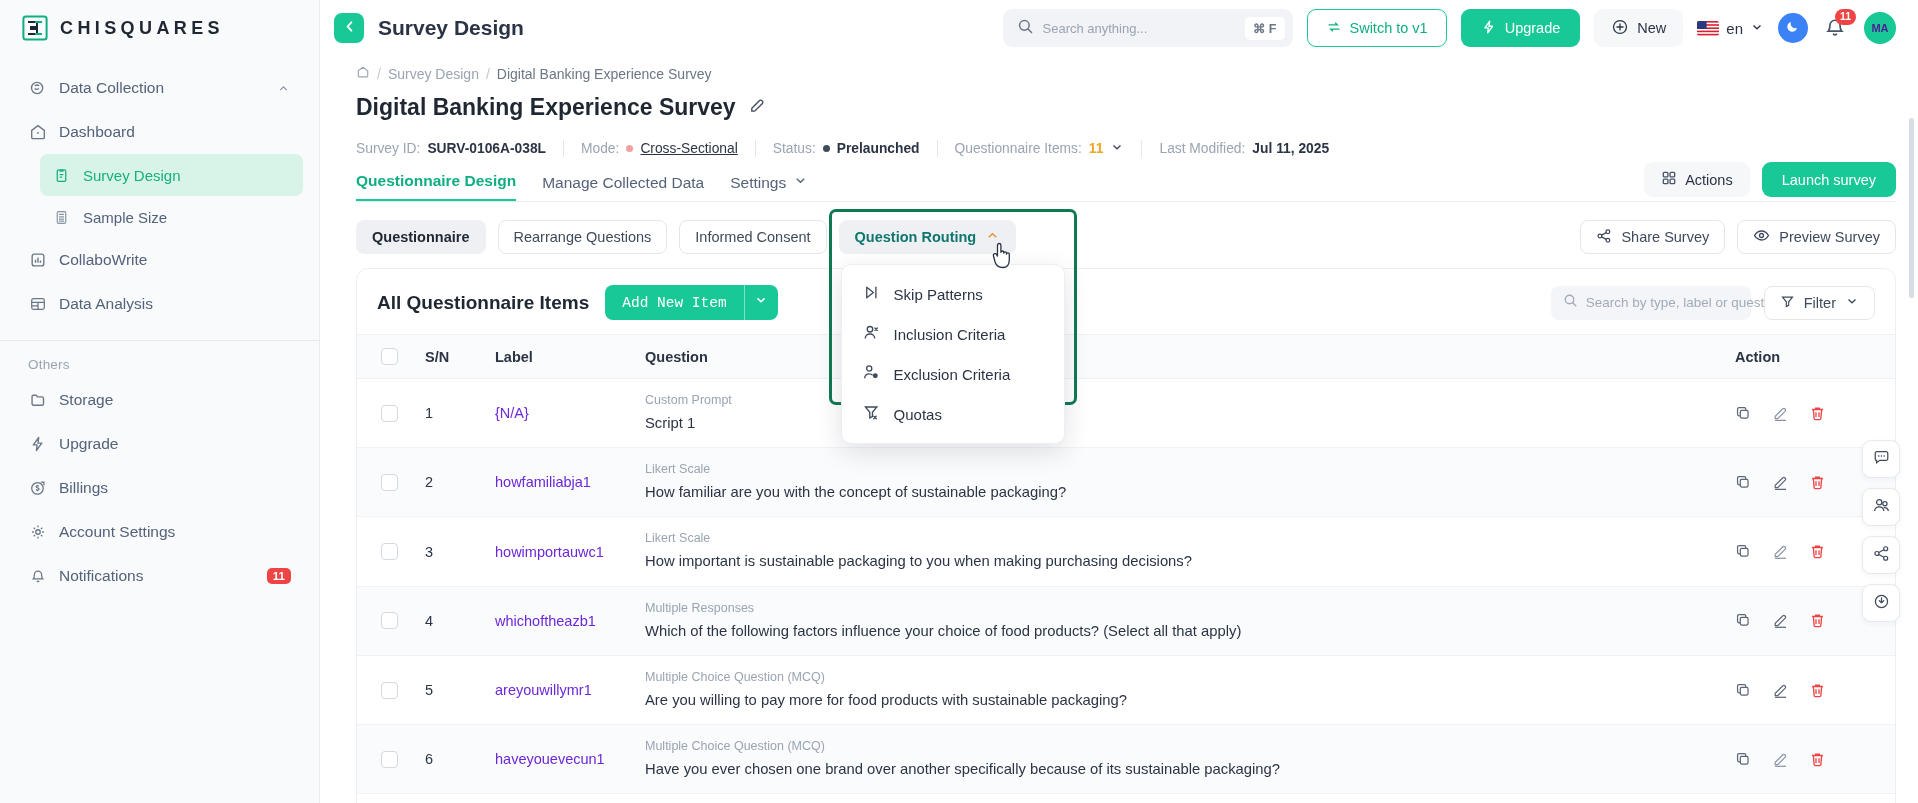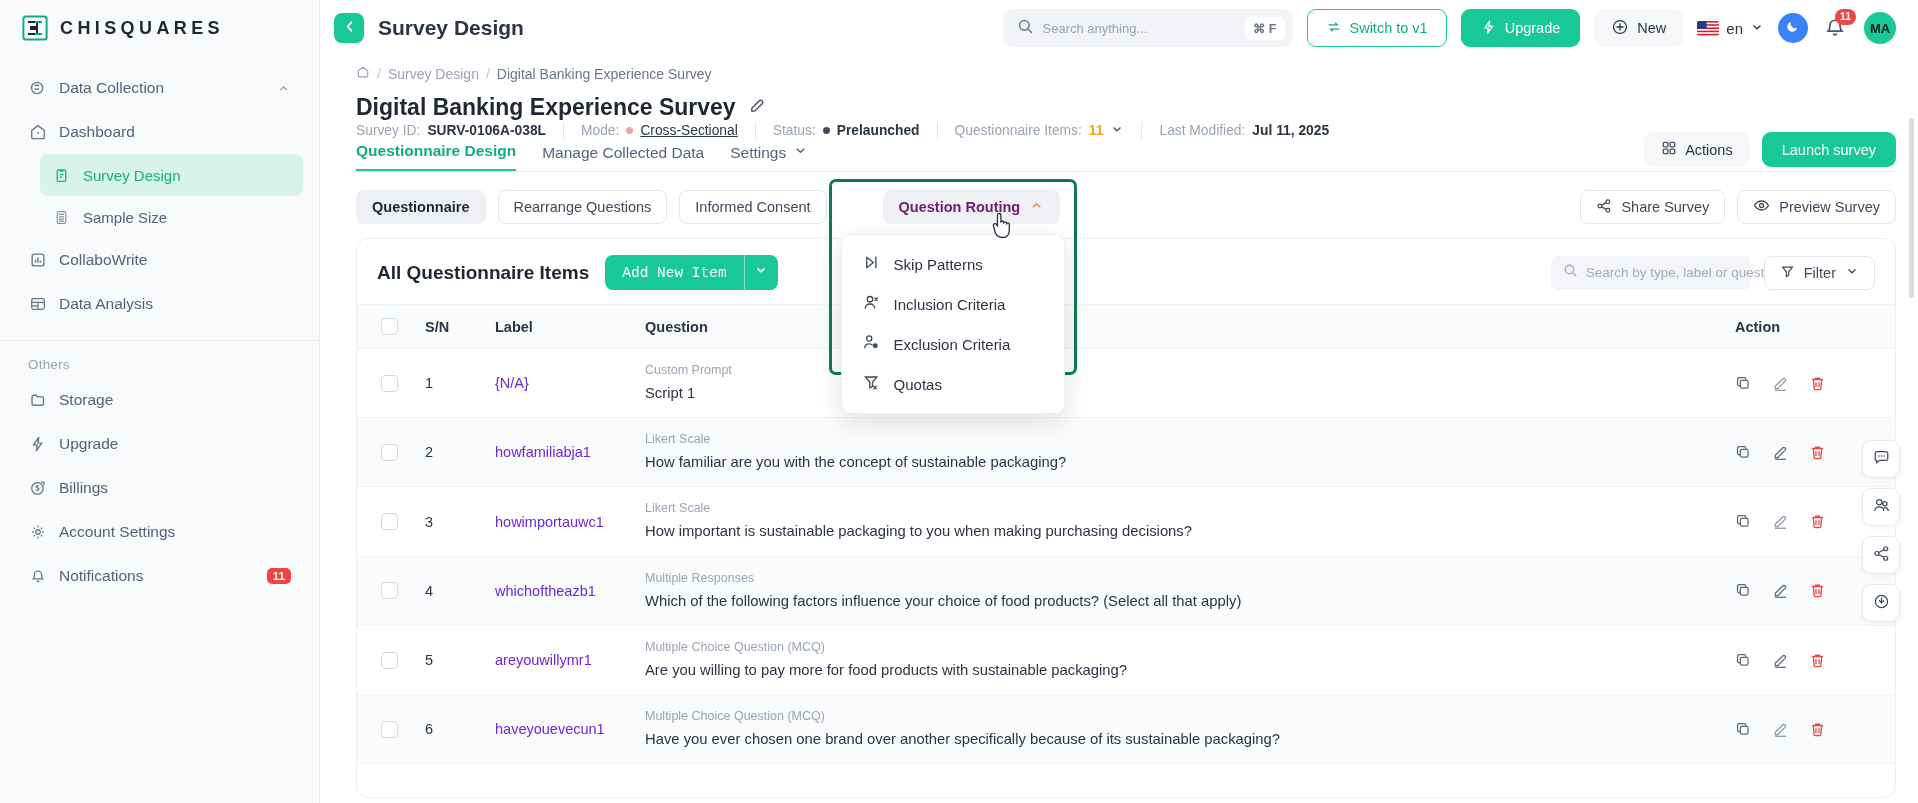--- a/index.html
+++ b/index.html
@@ -82,63 +82,63 @@
   .theme-btn {
     width:30px; height:30px; border-radius:50%; background:#3b82f6;
     display:flex; align-items:center; justify-content:center; cursor:pointer; flex:0 0 30px;
   }
   .bell-wrap { position:relative; width:28px; height:28px; cursor:pointer; flex:0 0 28px; }
   .bell-badge {
     position:absolute; top:-5px; right:-6px; background:#ef4444; color:#fff;
     font-size:10.5px; font-weight:600; border-radius:9px; padding:1px 5px; line-height:1.3;
   }
   .avatar {
-    width:32px; height:32px; border-radius:50%; background:#18c896; color:#0f172a;
-    display:flex; align-items:center; justify-content:center; font-size:13px; font-weight:600;
+    width:32px; height:32px; border-radius:50%; background:#18c896; color:#4c1d95;
+    display:flex; align-items:center; justify-content:center; font-size:11px; font-weight:600;
     cursor:pointer; flex:0 0 32px;
   }
 
   
   .content { flex:1 1 auto; padding:0 22px 0 36px; overflow:hidden; position:relative; }
   .breadcrumb { display:flex; align-items:center; gap:7px; font-size:14px; color:#9aa4b2; padding:9px 0 6px 0; }
   .breadcrumb .crumb { cursor:pointer; white-space:nowrap; }
   .breadcrumb .sep { color:#c2c9d3; }
   .breadcrumb .crumb.current { color:#6b7687; }
 
   .title-row { display:flex; align-items:center; gap:12px; margin-top:6px; }
   .survey-title { font-size:23px; font-weight:700; color:#1f2733; white-space:nowrap; }
-  .meta-row { display:flex; align-items:center; gap:0; margin-top:1px; font-size:13.8px; flex-wrap:nowrap; }
+  .meta-row { display:flex; align-items:center; gap:0; margin-top:19px; font-size:13.8px; flex-wrap:nowrap; }
   .meta-cell { display:flex; align-items:center; gap:7px; padding:0 17px; white-space:nowrap; }
   .meta-cell:first-child { padding-left:0; }
   .meta-k { color:#9aa4b2; }
   .meta-v { color:#2b3445; font-weight:600; }
   .meta-v.link { text-decoration:underline; font-weight:500; color:#2b3445; cursor:pointer; }
   .vdiv { width:1px; height:17px; background:#e2e7ec; }
   .dot { width:7px; height:7px; border-radius:50%; flex:0 0 7px; }
   .meta-v.amber { color:#f0a422; font-weight:700; }
 
   
-  .tabs { display:flex; align-items:flex-end; gap:26px; margin-top:3px; position:relative; }
+  .tabs { display:flex; align-items:flex-end; gap:26px; margin-top:15px; position:relative; }
   .tab {
     font-size:15.5px; color:#55627a; padding-bottom:9px; cursor:pointer; white-space:nowrap;
     display:flex; align-items:center; gap:7px;
   }
   .tab.active { color:#0fae82; font-weight:600; border-bottom:2.5px solid #18c896; }
   .tabs-right { position:absolute; right:0; bottom:4px; display:flex; align-items:center; gap:12px; }
   .tabs-rule { height:1px; background:#e8ecef; margin-top:0; }
 
   
   .subtabs { display:flex; align-items:center; gap:12px; margin-top:18px; position:relative; }
   .chip {
     height:34px; border:1px solid #e2e7ec; border-radius:8px; background:#fff;
     display:flex; align-items:center; gap:9px; padding:0 15px;
     font-size:14.5px; color:#3f4a5c; cursor:pointer; white-space:nowrap;
   }
   .chip.sel { background:#eef0f3; border-color:#eef0f3; font-weight:600; color:#1f2733; }
-  .chip.routing { color:#701a75;margin-left:44px; }
+  .chip.routing { color:#0f766e; }
   .subtabs-right { position:absolute; right:0; display:flex; align-items:center; gap:12px; }
   .chip-plain { border:1px solid #e2e7ec; background:#fff; }
 
   
   .routing-wrap { position:relative; }
   .routing-highlight {
     position:absolute; left:-10px; top:-11px; width:248px; height:196px;
     border:3px solid #0f7a52; border-radius:7px; pointer-events:none; z-index:40;
   }
   .dropdown {

